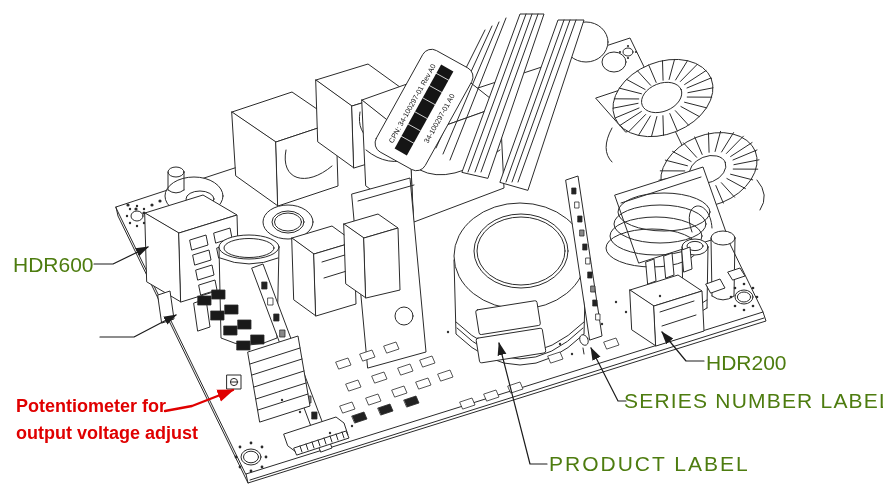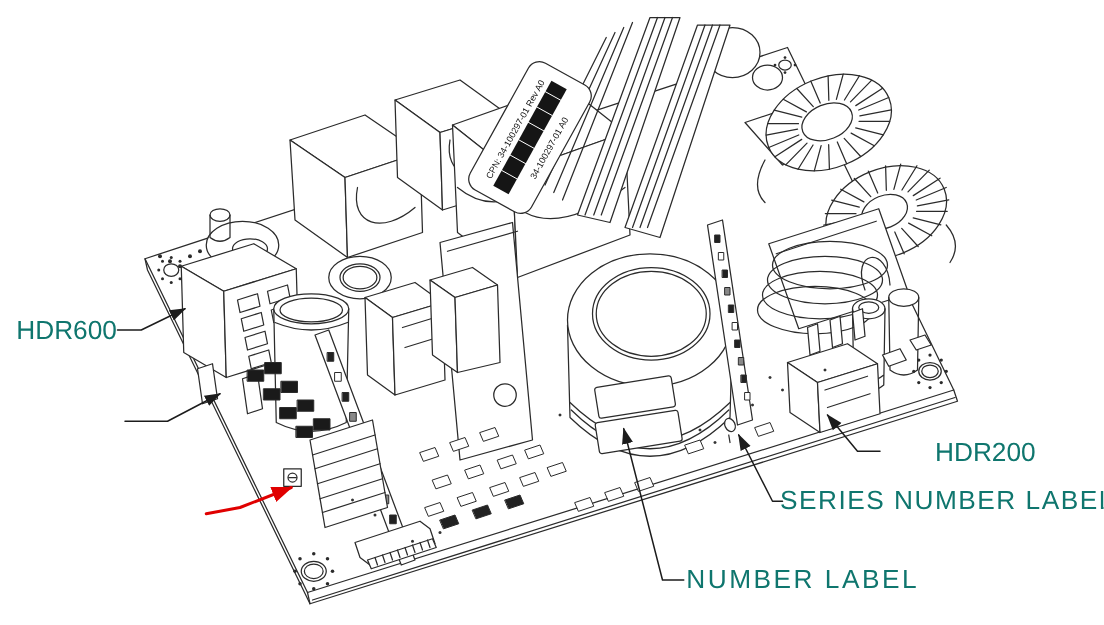--- a/index.html
+++ b/index.html
@@ -1,19 +1,19 @@
 <!DOCTYPE html>
 <html><head>
 <meta charset="utf-8">
 <style>
   html,body{margin:0;padding:0;background:#fff;}
   .stage{position:relative;width:883px;height:500px;background:#fff;overflow:hidden;
          font-family:"Liberation Sans",sans-serif;}
   .stage svg{position:absolute;left:0;top:0;}
-  .callout{position:absolute;font-size:21px;color:#0f766e;white-space:nowrap;line-height:1.1;}
+  .callout{position:absolute;font-size:21px;color:#4d7c0f;white-space:nowrap;line-height:1.1;}
   .callout.spread{letter-spacing:1.2px;}
   .callout.spread2{letter-spacing:2px;font-size:21px;}
   .pot-label{position:absolute;left:16px;top:393px;font-size:18px;font-weight:bold;
              color:#e00000;line-height:1.5;white-space:nowrap;}
   svg line,svg path,svg ellipse,svg circle,svg rect{vector-effect:non-scaling-stroke;}
 </style>
 </head>
 <body>
 
 <div class="stage">
@@ -451,20 +451,24 @@
       <path d="M626,401 L618,401 L591,348" marker-end="url(#arr)"></path>
       <path d="M547,464 L530,464 L499,343" marker-end="url(#arr)"></path>
     </g>
     <path d="M165,411 L192,406 L233,390" stroke="#e00000" stroke-width="2.4" fill="none" marker-end="url(#arrRed)"></path>
   </g>
 </svg>
 
 <div class="callout" style="left:13px;top:253px;">HDR600</div>
 
 
-<div class="callout" style="left:748px;top:351px;">HDR200</div>
+<div class="callout" style="left:706px;top:351px;">HDR200</div>
 
 <div class="callout spread" style="left:624px;top:389px;">SERIES NUMBER LABEL</div>
 
-<div class="callout spread2" style="left:549px;top:452px;">NUMBER LABEL</div>
-
-
+<div class="callout spread2" style="left:549px;top:452px;">PRODUCT LABEL</div>
+
+<div class="pot-label">
+  <div>Potentiometer for</div>
+  <div>output voltage adjust</div>
 </div>
 
+</div>
+
 </body></html>

